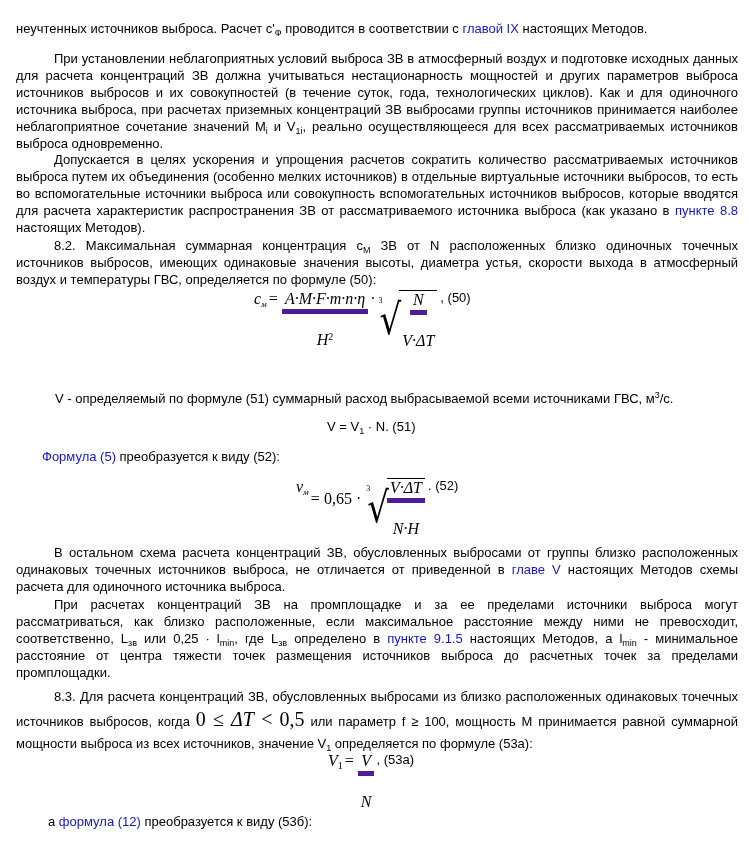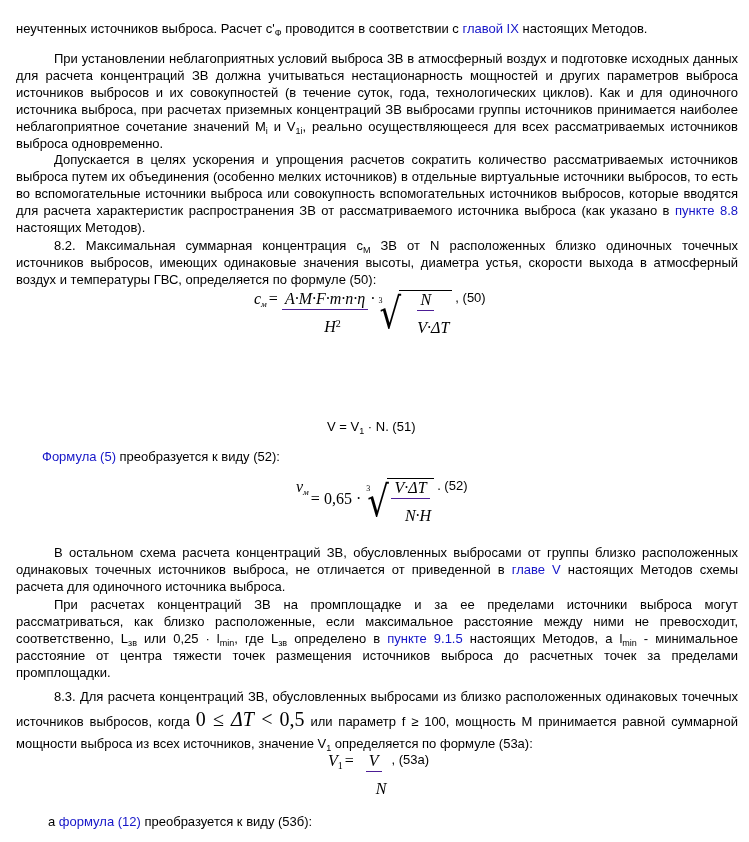--- a/index.html
+++ b/index.html
@@ -12,22 +12,22 @@
   p { margin: 0; position: absolute; left: 16px; width: 722px; line-height: 17px; text-align: justify; }
   p.indent { text-indent: 38px; }
   p.plain { text-align: left; }
   .link { color: #1515c8; text-decoration: none; cursor: pointer; }
   sub { font-size: 9px; vertical-align: -3px; line-height: 0; }
   sup { font-size: 9px; vertical-align: 5px; line-height: 0; }
   .math { font-family: "Liberation Serif", serif; font-style: italic; }
   .mathup { font-family: "Liberation Serif", serif; font-style: normal; }
   .formula { position: absolute; display: flex; align-items: flex-start; }
   .frac { display: inline-flex; flex-direction: column; align-items: center; vertical-align: middle; margin: 0 2px; }
-  .frac .num { padding: 0 3px 1px; border-bottom: 1px solid #4c1d95; line-height: 18px; }
-  .frac .den { padding: 8px 3px 0; line-height: 18px; margin-left: 15px; }
+  .frac .num { padding: 0 3px 1px; border-bottom: 5px solid #4c1d95; line-height: 18px; }
+  .frac .den { padding: 17px 3px 0; line-height: 18px; }
   .root { display: inline-flex; align-items: center; position: relative; margin-left: 4px; }
   .root .idx { font-size: 8px; position: absolute; left: -1px; top: 6px; font-style: normal; }
   .root .sym { font-size: 34px; font-style: normal; line-height: 34px; transform: scaleY(1.25); margin-top: -2px; font-family: "DejaVu Serif", serif; }
   .root .body { border-top: 1px solid #000; margin-left: -2px; }
   .root .body .frac { margin: 0; }
   .f16 { font-size: 16px; }
   .label { font-family: "Liberation Sans", sans-serif; font-style: normal; font-size: 13px; margin-left: 3px; }
   .inline-math { font-family: "Liberation Serif", serif; font-size: 20px; }
 </style>
 </head>
@@ -58,20 +58,21 @@
         <span class="frac">
           <span class="num">N</span>
           <span class="den">V·ΔT</span>
         </span>
       </span>
     </span>
     <span class="label">, (50)</span>
   </div>
 
 
+  <p class="plain" style="top:390px; left:55px; width:690px;"><span>V - определяемый по формуле (51) суммарный расход выбрасываемой всеми источниками ГВС, м</span><sup>3</sup><span>/с.</span></p>
 
   <p class="plain" style="top:418px; left:327px; width:200px;"><span>V = V</span><sub>1</sub><span> · N. (51)</span></p>
 
   <p class="plain" style="top:448px; left:42px; width:680px;"><a class="link">Формула (5)</a><span> преобразуется к виду (52):</span></p>
 
   <div class="formula" style="left:296px; top:478px;">
     <span class="math f16"><span>v</span><sub style="font-size:9px;">м</sub></span>
     <span class="mathup f16" style="margin:12px 2px;">= 0,65 ·</span>
     <span class="root math f16">
       <span class="idx mathup">3</span>

